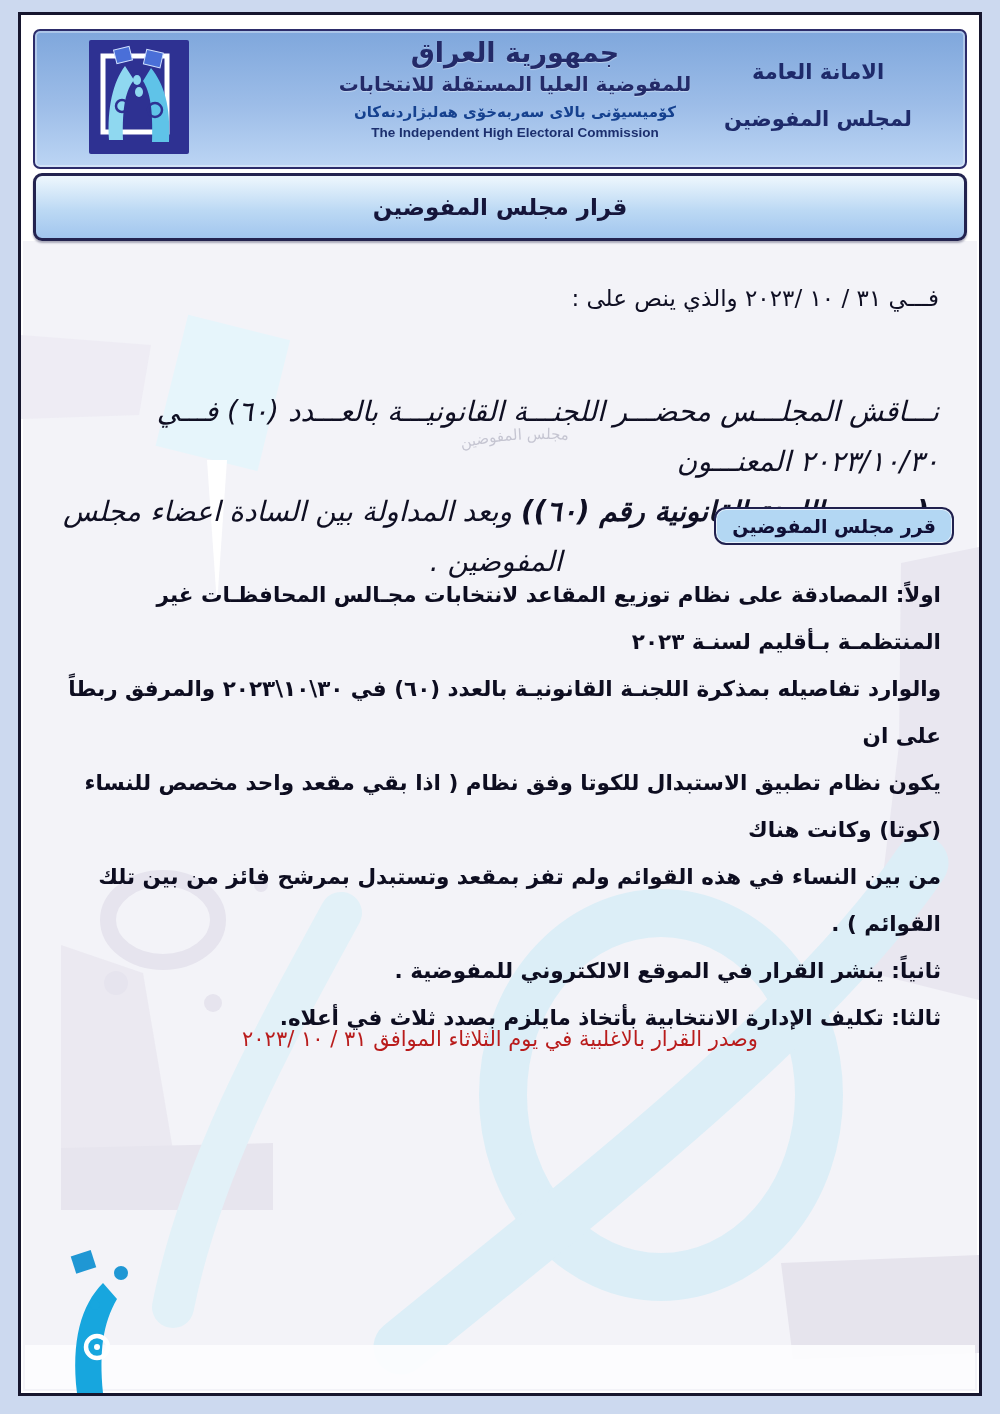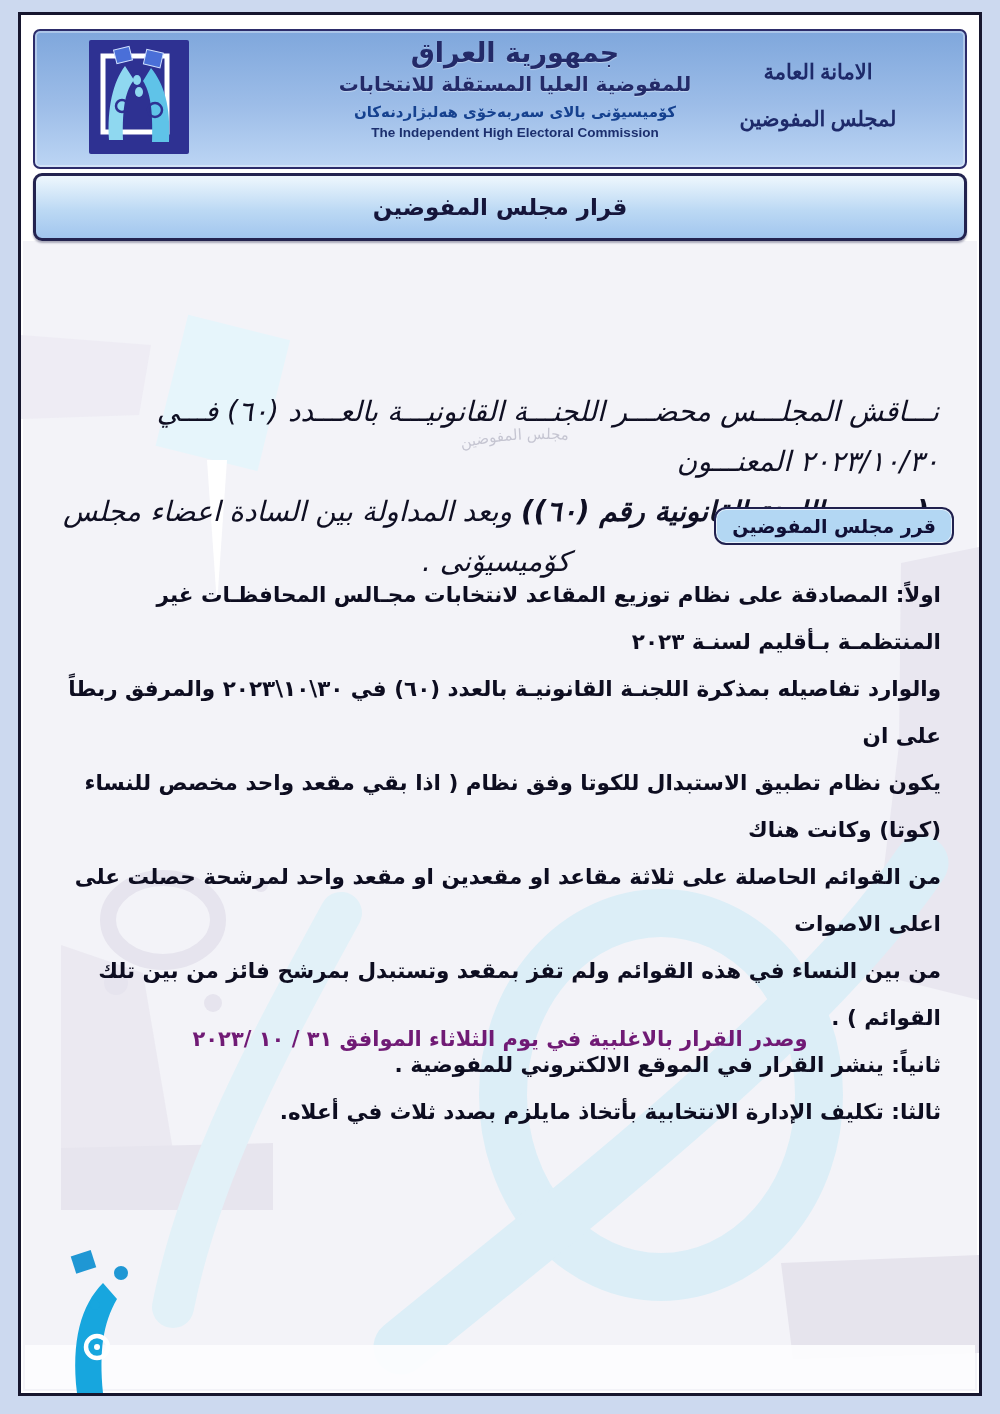--- a/index.html
+++ b/index.html
@@ -29,21 +29,21 @@
   .center-block{
     position:absolute;left:280px;width:400px;top:6px;text-align:center;
     color:#232a68;direction:rtl;
   }
   .ar1{font-size:27px;font-weight:bold;line-height:32px;text-shadow:0 1px 1px rgba(255,255,255,.4);}
   .ar2{font-size:20px;font-weight:bold;line-height:26px;margin-top:2px;text-shadow:0 1px 1px rgba(255,255,255,.4);}
   .ku{font-size:15px;font-weight:bold;color:#15418f;margin-top:6px;}
   .en{font-size:13.5px;font-weight:bold;color:#1c2f6e;margin-top:4px;font-family:"Liberation Sans","DejaVu Sans",sans-serif;}
   .right-block{
     position:absolute;right:22px;top:18px;width:250px;text-align:center;
-    font-size:21px;font-weight:bold;color:#1e2a6a;line-height:47px;direction:rtl;font-family:Liberation Serif, serif;
+    font-size:21px;font-weight:bold;color:#1e2a6a;line-height:47px;direction:rtl;
   }
   
   .title-bar{
     position:absolute;left:12px;right:12px;top:158px;height:62px;
     border:3px solid #23234f;border-radius:9px;
     background:linear-gradient(180deg,#eef7fd 0%,#bcd9f4 55%,#a2c6ee 100%);
     display:flex;align-items:center;justify-content:center;
     font-size:23px;font-weight:bold;color:#15153a;
     box-shadow:0 2px 2px rgba(30,30,70,.35);
     z-index:2;
@@ -64,21 +64,21 @@
     padding:6px 16px;font-weight:bold;font-size:19px;color:#101036;
     box-shadow:inset 0 0 0 1px rgba(255,255,255,.65);
   }
   .decision{
     position:absolute;top:556px;right:38px;left:38px;
     font-weight:bold;font-size:21.5px;line-height:47px;text-align:right;
     color:#0d0d20;
   }
   .footer-line{
     position:absolute;top:1012px;left:0;right:0;text-align:center;
-    font-weight:bold;font-size:21px;color:#701a75;
+    font-weight:normal;font-size:21px;color:#b91c1c;
   }
 </style>
 </head>
 <body>
 
 <div class="page">
 
   <div class="body-area"></div>
 
   <svg class="wm-svg" width="958" height="1378" viewBox="0 0 958 1378">
@@ -152,36 +152,36 @@
     </div>
   </div>
 
   <div class="title-bar">
     <span>قرار مجلس المفوضين</span>
   </div>
 
   <div class="content">
 
     <div class="p1">
+      <div class="ln2">فـــي ٣١ / ١٠ /٢٠٢٣ والذي ينص على :</div>
     </div>
 
     <div class="p2">
       <div class="ln1">نـــاقش المجلـــس محضـــر اللجنـــة القانونيـــة بالعـــدد (٦٠) فـــي ٢٠٢٣/١٠/٣٠ المعنـــون</div>
-      <div class="ln2"><span class="b">( محضر اللجنة القانونية رقم (٦٠))</span><span> وبعد المداولة بين السادة اعضاء مجلس كۆميسيۆنى .</span></div>
+      <div class="ln2"><span class="b">( محضر اللجنة القانونية رقم (٦٠))</span><span> وبعد المداولة بين السادة اعضاء مجلس المفوضين .</span></div>
     </div>
 
     <div class="badge">
       <span>قرر مجلس المفوضين</span>
     </div>
 
     <div class="decision">
       <div>اولاً: المصادقة على نظام توزيع المقاعد لانتخابات مجـالس المحافظـات غير المنتظمـة بـأقليم لسنـة ٢٠٢٣</div>
       <div>والوارد تفاصيله بمذكرة اللجنـة القانونيـة بالعدد (٦٠) في ٣٠\١٠\٢٠٢٣ والمرفق ربطاً على ان</div>
       <div>يكون نظام تطبيق الاستبدال للكوتا وفق نظام ( اذا بقي مقعد واحد مخصص للنساء (كوتا) وكانت هناك</div>
-      <div>من القوائم الحاصلة على ثلاثة مقاعد او مقعدين او مقعد واحد لمرشحة حصلت على اعلى الاصوات</div>
       <div>من بين النساء في هذه القوائم ولم تفز بمقعد وتستبدل بمرشح فائز من بين تلك القوائم ) .</div>
       <div>ثانياً: ينشر القرار في الموقع الالكتروني للمفوضية .</div>
       <div>ثالثا: تكليف الإدارة الانتخابية بأتخاذ مايلزم بصدد ثلاث في أعلاه.</div>
     </div>
 
     <div class="footer-line">وصدر القرار بالاغلبية في يوم الثلاثاء الموافق ٣١ / ١٠ /٢٠٢٣</div>
 
   </div>
 </div>
 

